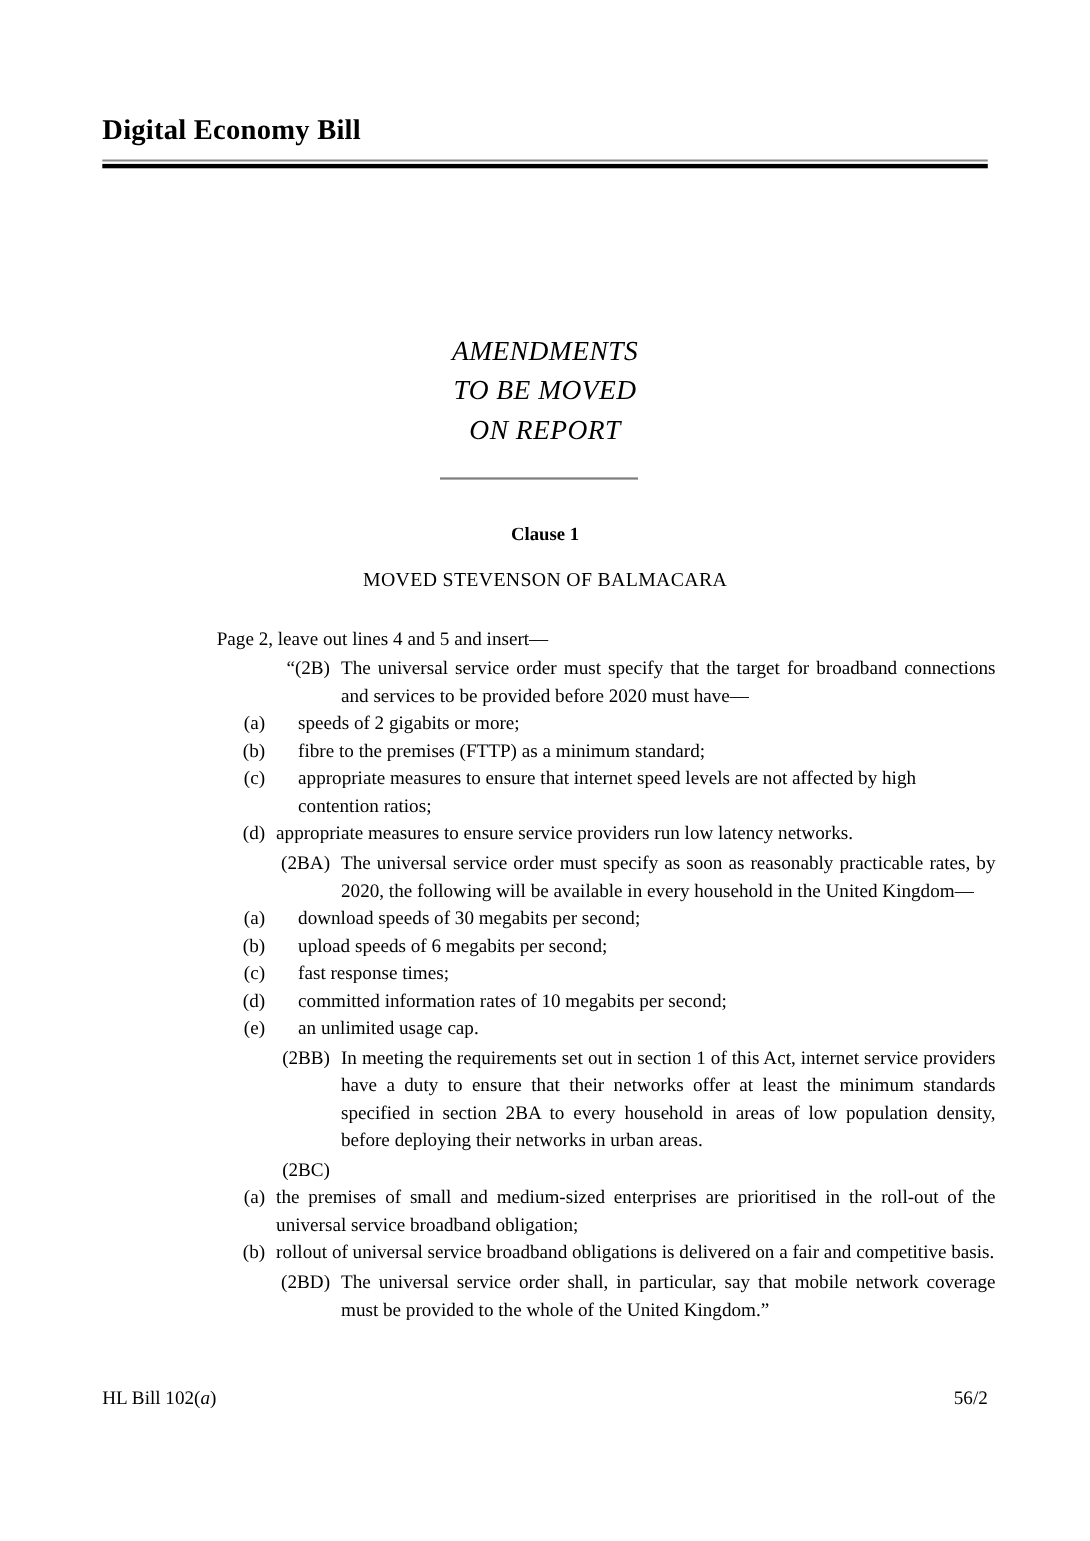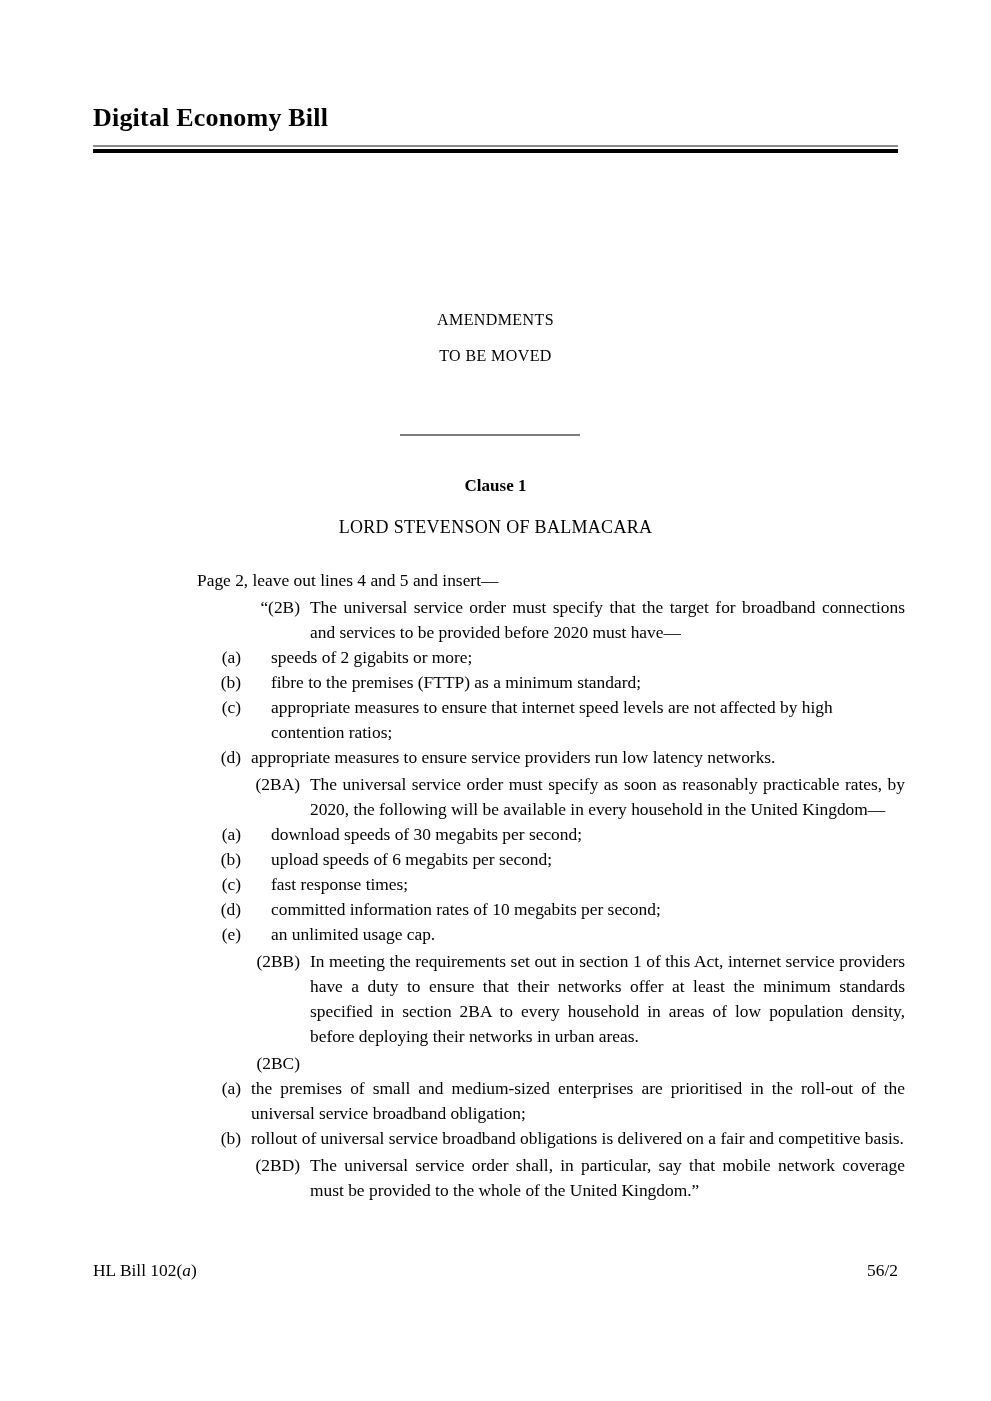--- a/index.html
+++ b/index.html
@@ -56,23 +56,24 @@
   }
 
   
   .heading-block {
     position: absolute;
     left: 93px;
     width: 805px;
     text-align: center;
   }
   .heading-line {
-    font-size: 16px;
+    font-size: 25px;
     line-height: 36px;
     letter-spacing: 0.4px;
+    font-style: italic;
   }
   .short-rule {
     position: absolute;
     left: 400px;
     top: 434px;
     width: 180px;
     height: 2px;
     background: #7d7d7d;
   }
 
@@ -190,28 +191,29 @@
 
   <div class="title-rule" style="top:145px;">
     <div class="thin"></div>
     <div class="gap"></div>
     <div class="thick"></div>
   </div>
 
   <div class="heading-block" style="top:302px;">
     <div class="heading-line">AMENDMENTS</div>
     <div class="heading-line">TO BE MOVED</div>
+    <div class="heading-line">ON REPORT</div>
   </div>
 
   <div class="short-rule"></div>
 
   <div class="clause-heading">Clause 1</div>
 
   <div class="sponsors">
-    <div class="sponsor-line">LORD STEVENSON OF BALMACARA</div>
+    <div class="sponsor-line">MOVED STEVENSON OF BALMACARA</div>
   </div>
 
   <div class="amendment-body">
 
     <div class="lead-line">Page 2, leave out lines 4 and 5 and insert—</div>
 
     <div class="prov">
       <div class="prov-label">“(2B)</div>
       <div class="prov-text">The universal service order must specify that the target for broadband connections and services to be provided before 2020 must have—</div>
     </div>

